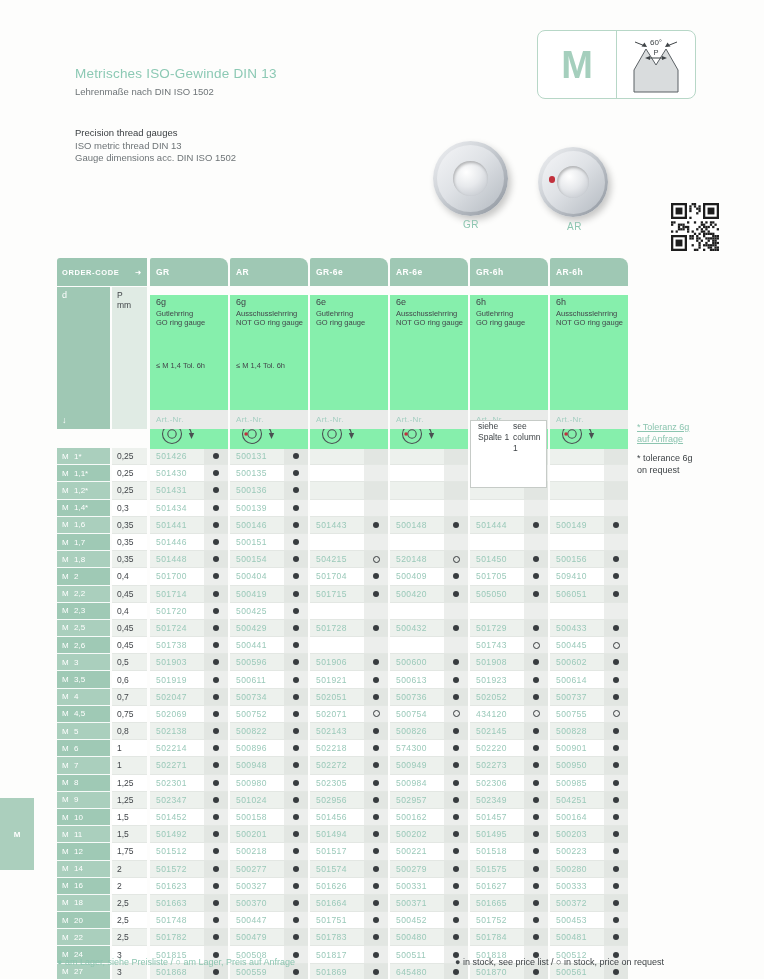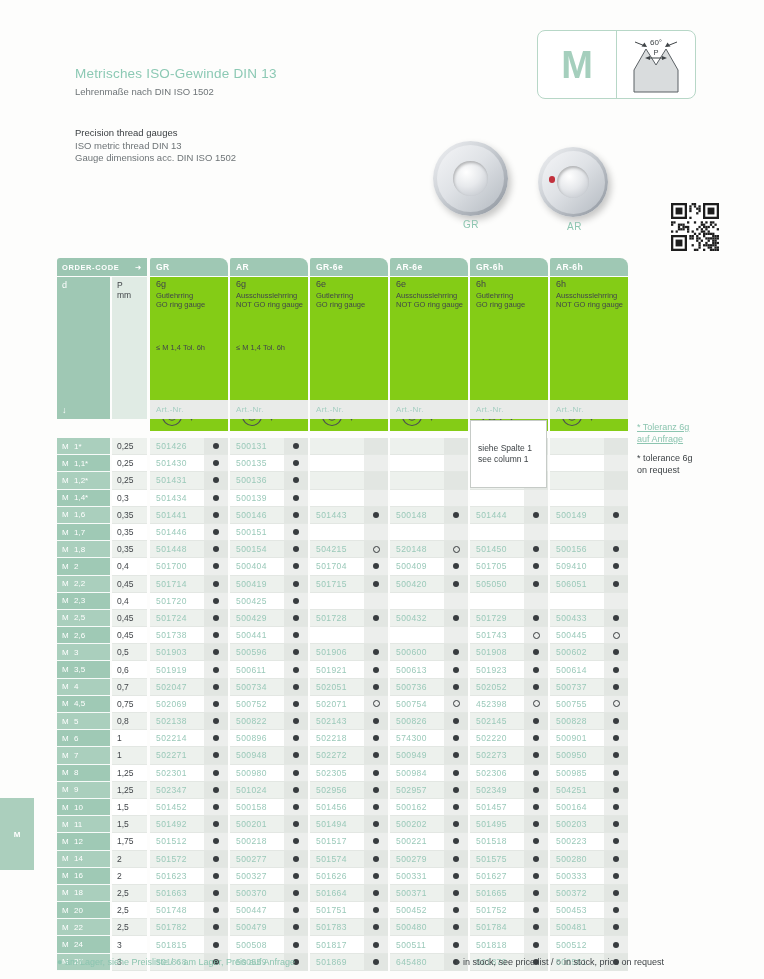--- a/index.html
+++ b/index.html
@@ -27,34 +27,34 @@
     box-shadow:3px 4px 7px rgba(0,0,0,.22);}
   .ring-face{position:absolute;inset:6%;border-radius:50%;
     background:linear-gradient(315deg,#b4bac1 0%,#dfe2e6 55%,#f4f5f7 100%);}
   .ring-hole{position:absolute;left:27%;top:27%;width:46%;height:46%;border-radius:50%;
     background:radial-gradient(circle at 38% 32%,#ffffff 0%,#e7e9ec 45%,#b9bec5 100%);
     box-shadow:inset 1px 2px 3px rgba(0,0,0,.25);}
   .reddot{position:absolute;left:16%;top:42%;width:9%;height:9%;border-radius:50%;background:#c2303c;}
   .ring-label{font-size:10px;color:#8cc5b0;letter-spacing:.5px;}
   
   .tablewrap{left:57px;top:258px;width:700px;}
-  .hbar{display:flex;height:18px;}
+  .hbar{display:flex;height:28px;}
   .hbar .oc{width:90px;background:#9cc6b2;color:#fff;font-size:7.5px;font-weight:bold;
     letter-spacing:.6px;display:flex;align-items:center;justify-content:space-between;
     padding:0 5px;box-sizing:border-box;border-radius:3px 0 0 0;}
   .hbar .ch{width:78px;margin-left:2px;background:#9fc8b4;color:#fff;font-size:8.5px;font-weight:bold;
     letter-spacing:.4px;display:flex;align-items:center;padding-left:6px;box-sizing:border-box;
     border-radius:2px 8px 0 0;}
   .hbar .ch.first{margin-left:3px;}
   .hbody{position:relative;height:161px;margin-top:1px;}
   .dcell{position:absolute;left:0;top:0;width:53px;height:142px;background:#9fc8b4;color:#fff;box-sizing:border-box;padding:3px 0 0 5px;font-size:9px;}
   .dcell .darr{position:absolute;left:5px;bottom:4px;font-size:9px;}
   .pcell{position:absolute;left:55px;top:0;width:35px;height:142px;background:#e0ebe4;box-sizing:border-box;
     padding:3px 0 0 5px;font-size:8.5px;color:#42464a;line-height:10px;}
-  .colbody{position:absolute;top:0;width:78px;height:154px;background:#84cc16;box-sizing:border-box;
+  .colbody{position:absolute;top:8px;width:78px;height:154px;background:#86efac;box-sizing:border-box;
     padding:3px 0 0 6px;font-size:7.5px;line-height:9.5px;color:#42464a;}
   .colbody .tol{font-size:9px;margin-bottom:1px;}
   .colbody .tnote{position:absolute;left:6px;top:66px;white-space:nowrap;}
   .ringicon{position:absolute;left:8px;bottom:2px;}
   .artnr{position:absolute;top:123px;width:78px;height:19px;background:#e9ebe9;color:#a3cec0;
     font-size:8px;letter-spacing:.3px;display:flex;align-items:center;padding-left:6px;box-sizing:border-box;}
   
   .rows{margin-top:0;}
   .row{display:flex;height:17.2px;box-sizing:border-box;}
   .row .dlab{width:53px;color:#fff;font-size:8px;display:flex;align-items:center;
@@ -70,21 +70,21 @@
   .row.odd .dot{background:#e2e6e2;}
   .row.even .pval,.row.even .num{background:#fff;}
   .row.even .dot{background:#eceeec;}
   .row.odd .dlab{background:#aacfbd;}
   .row.even .dlab{background:#9fc9b5;}
   .row .pval,.row .cell{border-bottom:1px solid #e3e7e3;box-sizing:border-box;}
   .dotf{width:6px;height:6px;border-radius:50%;background:#383c3f;}
   .doto{width:5px;height:5px;border-radius:50%;border:1.3px solid #383c3f;background:transparent;}
   
   .spanbox{position:absolute;width:77px;height:68px;background:#fff;border:1px solid #c6cbc7;
-    box-sizing:border-box;display:flex;flex-direction:column;align-items:flex-start;justify-content:center;
+    box-sizing:border-box;display:flex;flex-direction:row;align-items:flex-start;justify-content:center;
     padding-left:7px;font-size:8.5px;line-height:11px;color:#3f4447;z-index:3;}
   
   .sidenote{left:637px;top:422px;font-size:9px;line-height:11.5px;}
   .sidenote .teal{color:#8cc5b0;text-decoration:underline;}
   .sidenote .dark{color:#3f4447;margin-top:8px;}
   
   .legend-de{left:57px;top:957px;font-size:9px;color:#8cc5b0;}
   .legend-en{left:455px;top:957px;font-size:9px;color:#3f4447;}
   
   .sidetab{left:0;top:798px;width:34px;height:72px;background:#abcfbd;display:flex;align-items:center;justify-content:center;
@@ -985,21 +985,21 @@
             <span class="doto"></span>
           </span>
         </div>
         <div class="cell">
       <span class="num">500754</span>
       <span class="dot">
             <span class="doto"></span>
           </span>
         </div>
         <div class="cell">
-      <span class="num">452398</span>
+      <span class="num">434120</span>
       <span class="dot">
             <span class="doto"></span>
           </span>
         </div>
         <div class="cell">
       <span class="num">500755</span>
       <span class="dot">
             <span class="doto"></span>
           </span>
         </div>

